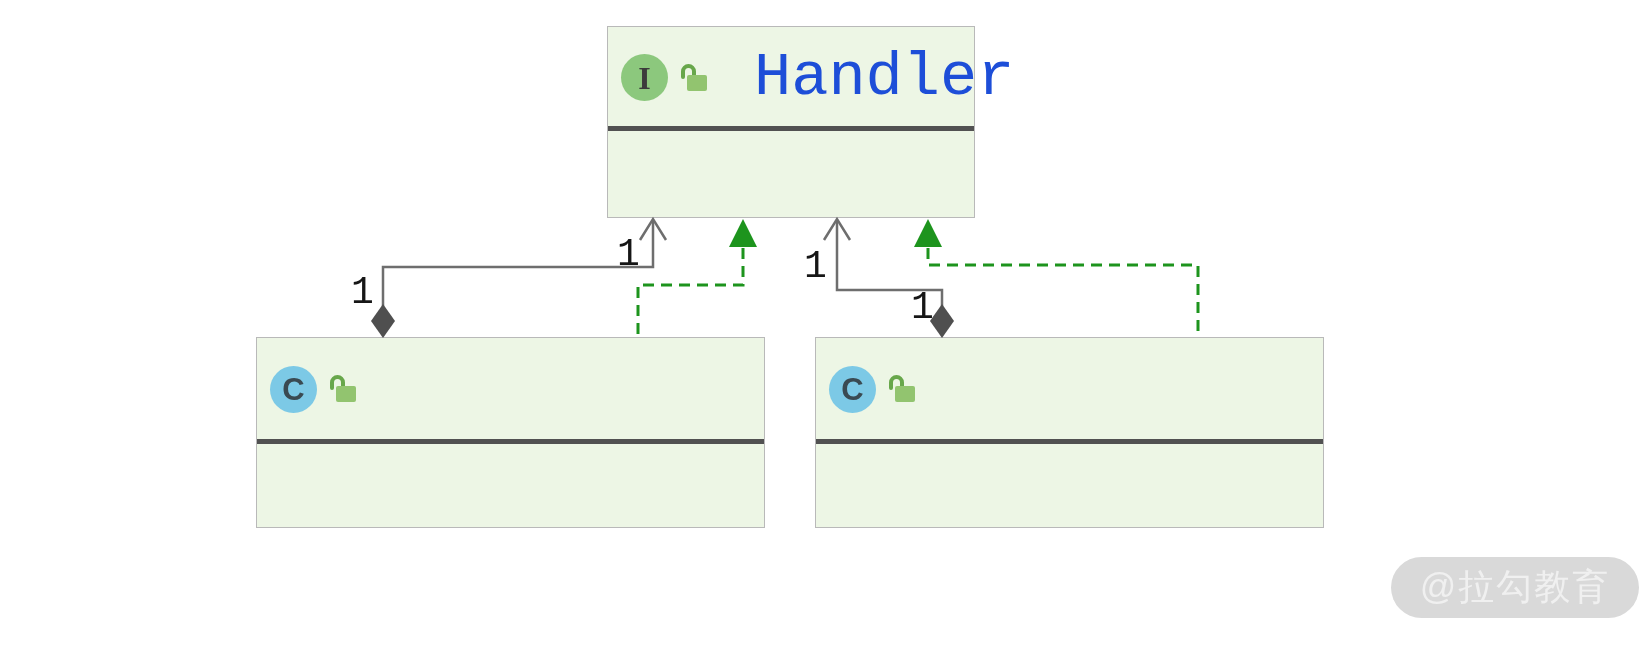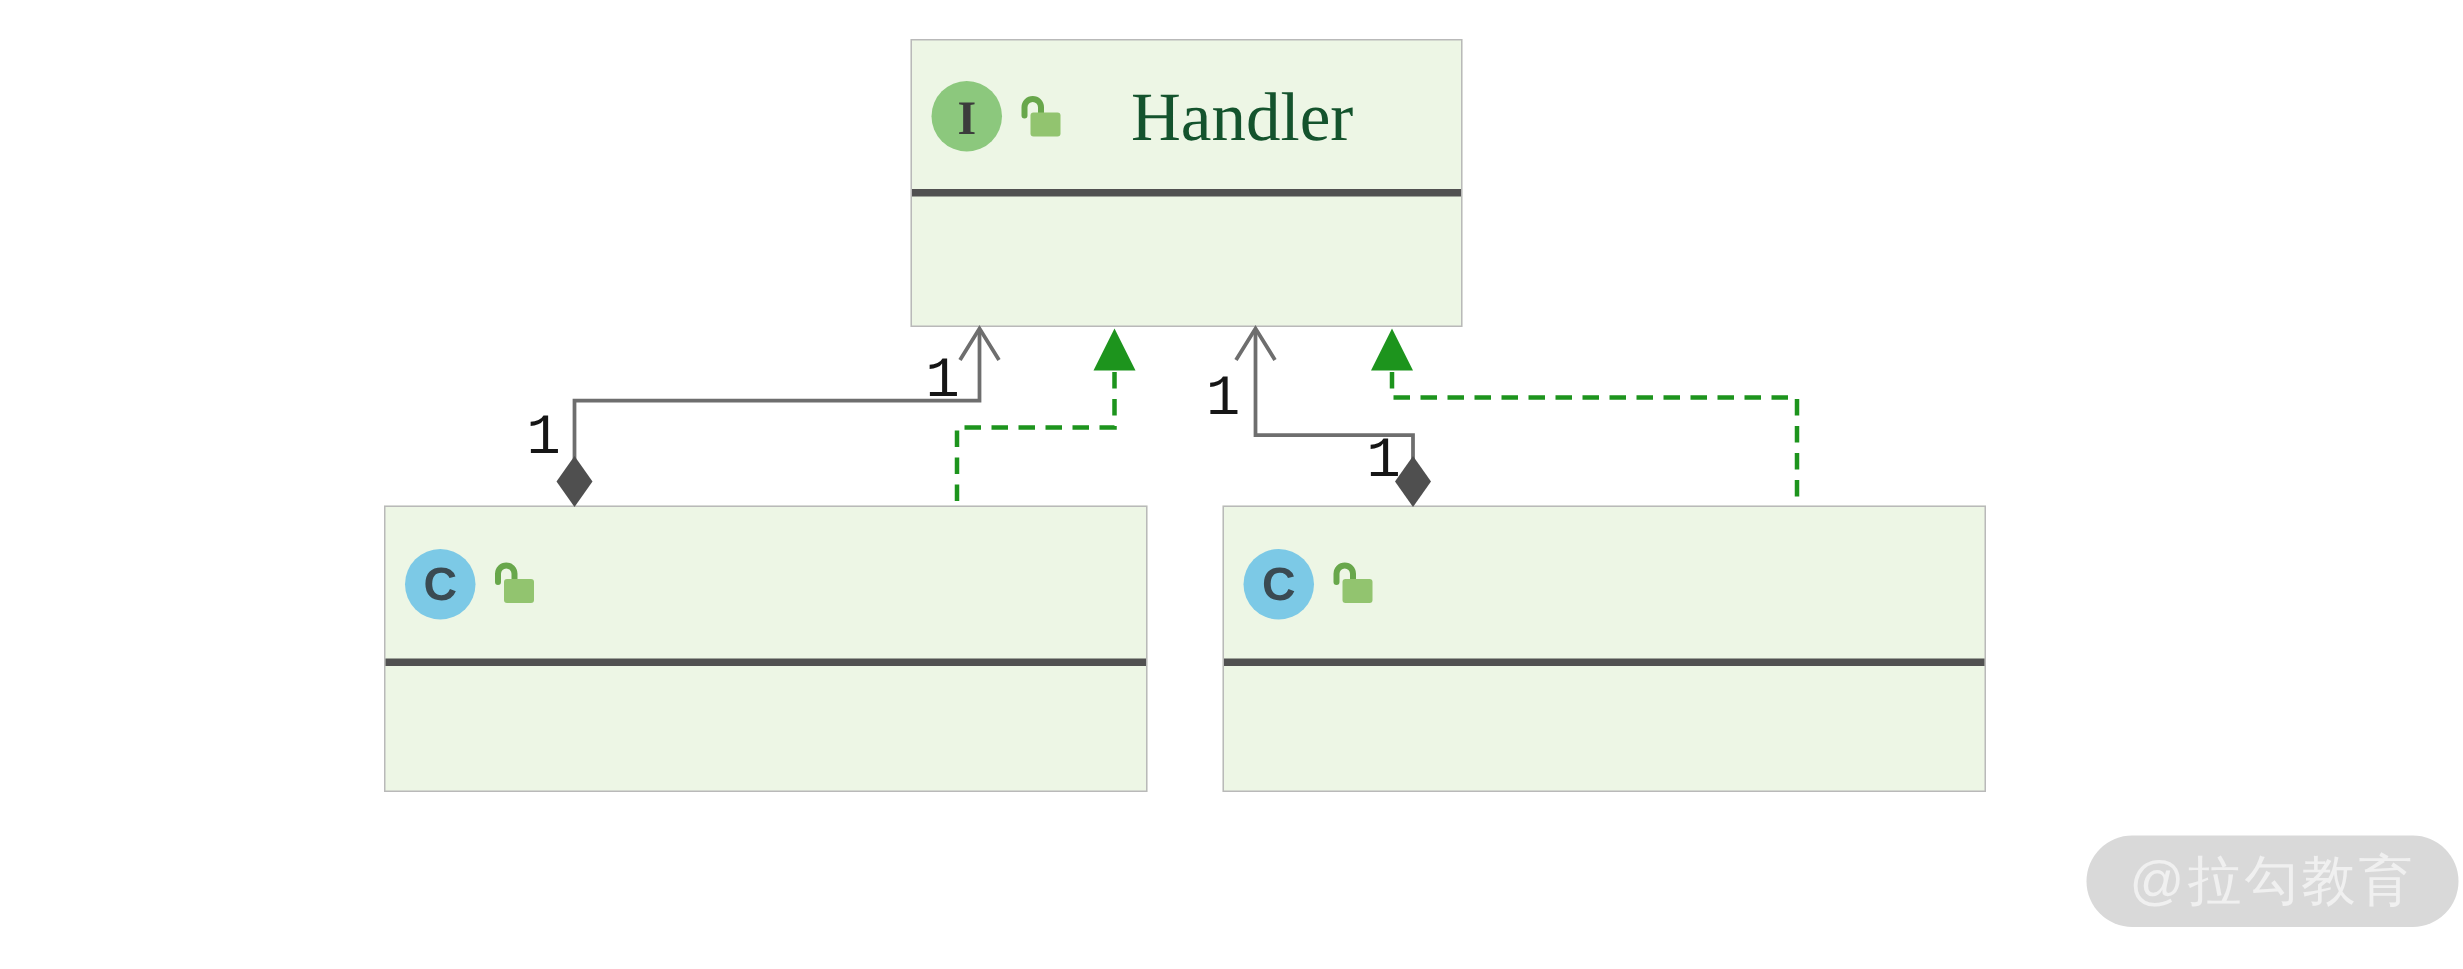--- a/index.html
+++ b/index.html
@@ -25,21 +25,21 @@
     background:#8cc87d; color:#3c3c3c;
     font-family:"Liberation Serif", serif; font-weight:bold; font-size:32px;
   }
   .badge-class {
     background:#7cc9e6; color:#3a4a52;
     font-family:"Liberation Sans", sans-serif; font-weight:bold; font-size:31px;
   }
   .lock { margin-left:10px; flex:0 0 auto; }
   .node-name {
     margin-left:44px; white-space:nowrap;
-    font-family:Liberation Serif, serif; font-size:46px; color:#14532d;
+    font-family:Liberation Mono, monospace; font-size:62px; color:#1d4ed8;
   }
   .node-divider {
     position:absolute; left:0; right:0; height:5px; background:#515151;
   }
   .node-body { position:absolute; left:0; right:0; bottom:0; }
   .edges { position:absolute; left:0; top:0; pointer-events:none; }
   .mult-label {
     position:absolute; line-height:1;
     font-family:"Liberation Mono", monospace; font-size:38px; color:#161616;
   }

